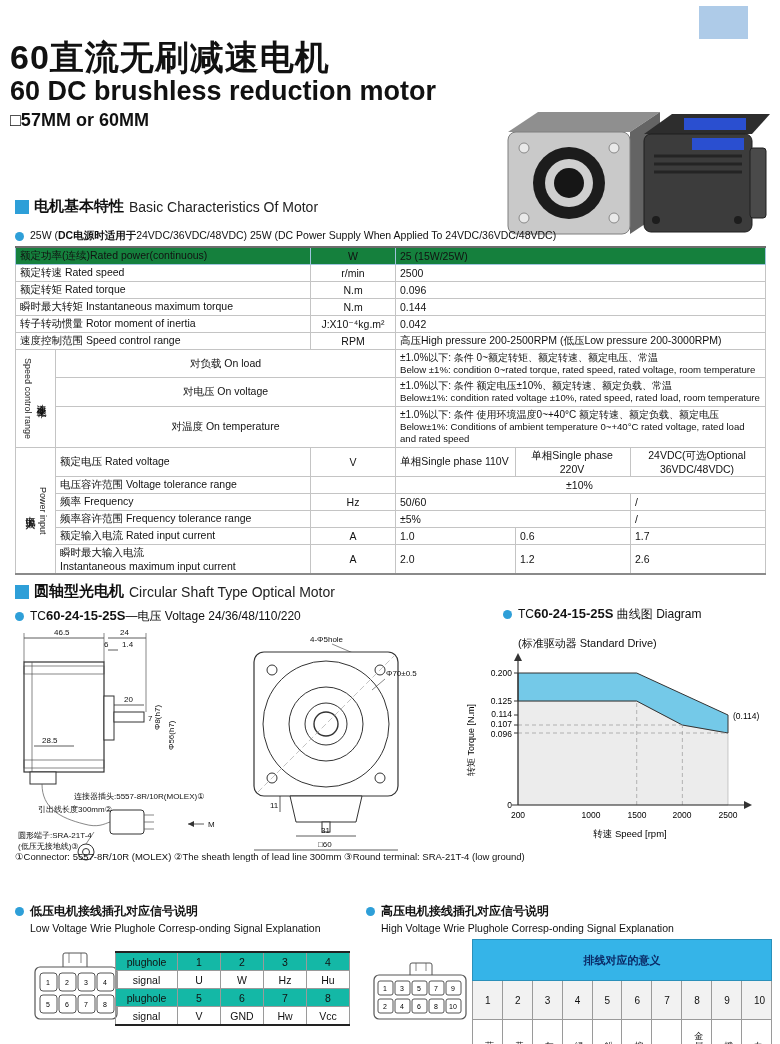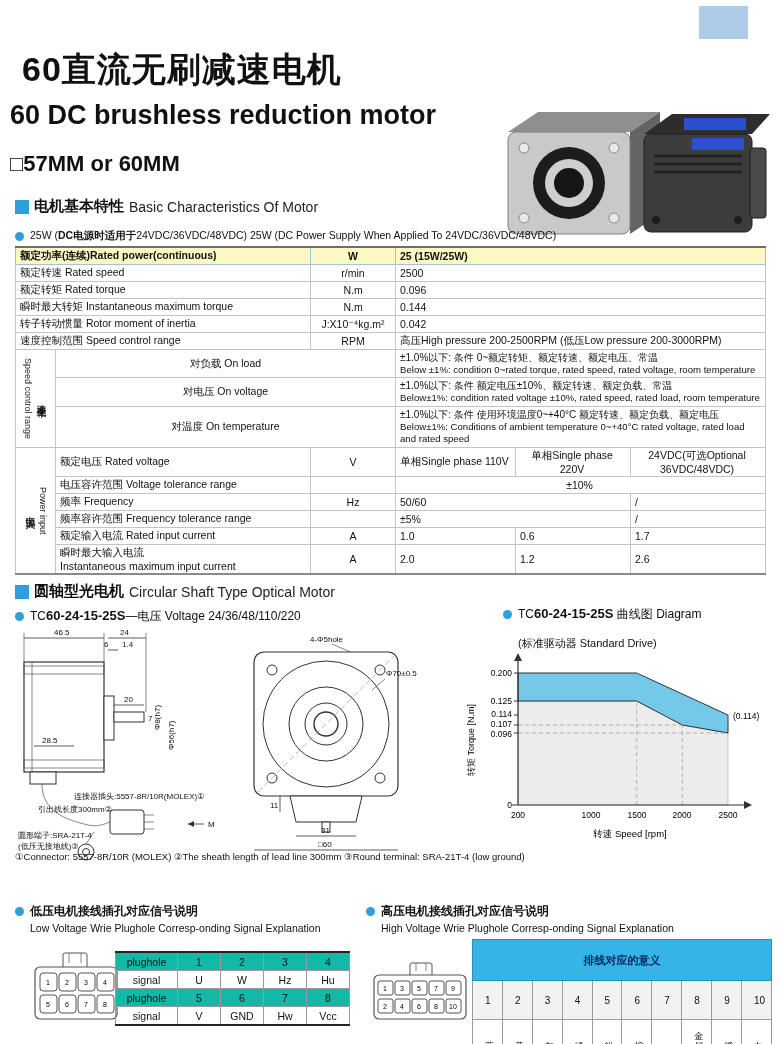--- a/index.html
+++ b/index.html
@@ -4,40 +4,40 @@
 <style>
   html,body{margin:0;padding:0;}
   body{
     width:780px;height:1044px;position:relative;background:#fff;
     font-family:"Liberation Sans","DejaVu Sans",sans-serif;color:#111;
     overflow:hidden;
   }
   .abs{position:absolute;}
 
   
-  #title-block h1{margin:12px;font-size:34px;line-height:1.05;font-weight:bold;letter-spacing:1px;}
+  #title-block h1{margin:0;font-size:34px;line-height:1.05;font-weight:bold;letter-spacing:1px;}
   #title-block .sub{font-size:27px;font-weight:bold;margin-top:0;}
-  #title-block .size{font-size:22px;font-weight:bold;margin-top:20px;}
+  #title-block .size{font-size:18px;font-weight:bold;margin-top:3px;}
   #corner-accent{left:699px;top:6px;width:49px;height:33px;background:#aecbe8;}
 
   
   .sec-head{display:flex;align-items:center;gap:5px;}
   .sec-sq{width:14px;height:14px;background:#2e9fd8;display:inline-block;}
   .sec-cn{font-size:15px;font-weight:bold;}
   .sec-en{font-size:14px;color:#222;}
   .bullet{width:9px;height:9px;border-radius:50%;background:#2e9fd8;display:inline-block;flex:0 0 auto;}
   .note-line{display:flex;align-items:center;gap:6px;font-size:10.5px;}
   .model-line{display:flex;align-items:center;gap:6px;font-size:12px;}
   .model-line b{font-size:13px;}
 
   
   table.spec{border-collapse:collapse;table-layout:fixed;width:750px;
     border-top:2px solid #6d6d6d;border-bottom:2px solid #8a8a8a;font-size:10.5px;}
   table.spec td{border:1px solid #c4c4c4;padding:1px 4px;vertical-align:middle;}
-  table.spec tr.hdr-row td{background:#fef9c3;font-weight:bold;border-color:#9fc4dd;}
+  table.spec tr.hdr-row td{background:#15803d;font-weight:normal;border-color:#9fc4dd;}
   td.lbl{text-align:left;padding-left:6px;}
   td.unit{text-align:center;}
   td.val{text-align:left;padding-left:8px;}
   td.val.c{text-align:center;padding-left:2px;}
   td.sub{text-align:center;}
   td.cond{font-size:9.6px;line-height:1.3;padding:2px 6px;}
   td.cond .cn{font-size:10px;}
   td.vcell{padding:0;}
   .vwrap{display:flex;flex-direction:row;align-items:center;justify-content:center;gap:1px;}
   .ven{writing-mode:vertical-rl;font-size:9px;color:#222;}

